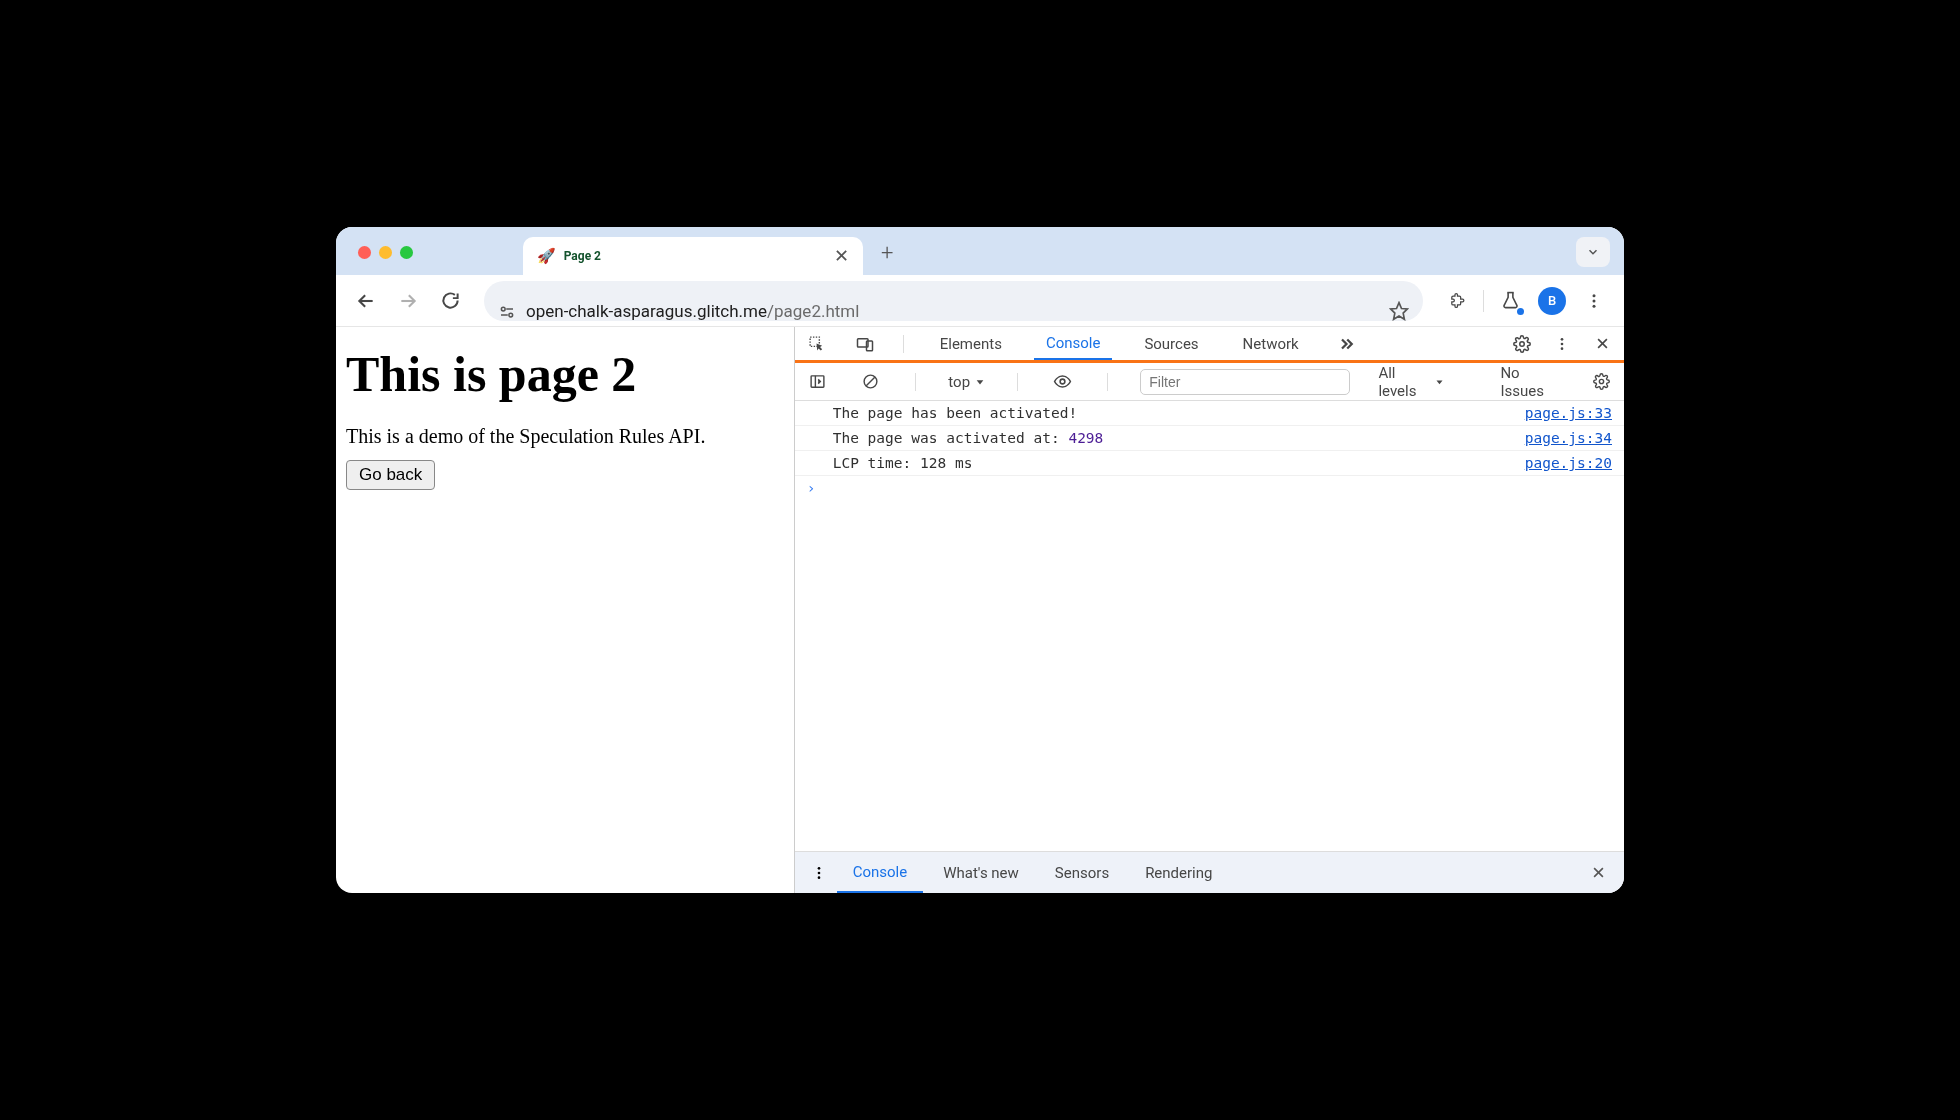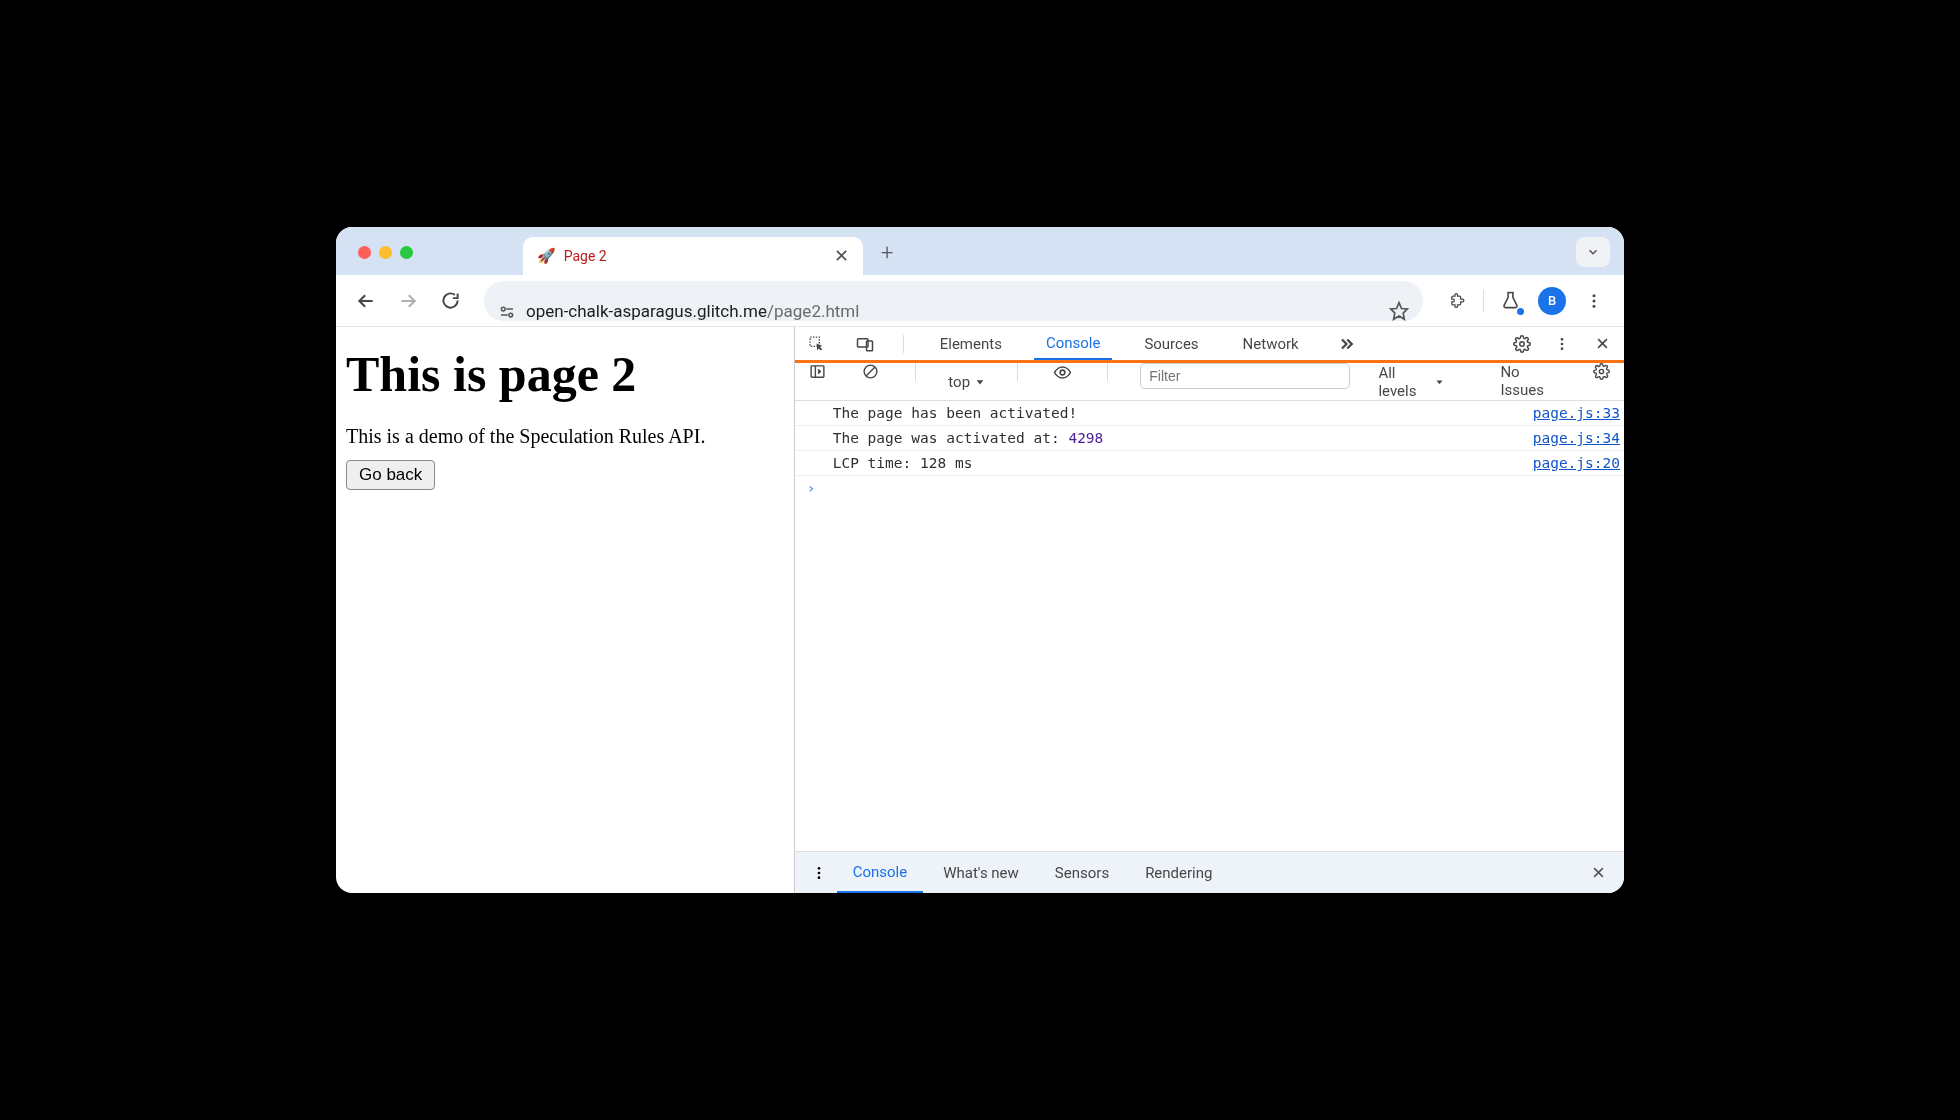--- a/index.html
+++ b/index.html
@@ -48,21 +48,21 @@
     height: 38px;
     border-radius: 10px 10px 0 0;
     display: flex;
     align-items: center;
     padding: 0 14px;
     gap: 8px;
     min-width: 340px;
     position: relative;
   }
   .tab-icon { font-size: 15px; }
-  .tab-title { font-size: 14px; color: #b91c1c; flex: 1; }
+  .tab-title { font-size: 12px; color: #14532d; flex: 1; font-weight: bold; }
   .tab-close { font-size: 18px; color: #555; cursor: pointer; line-height:1;}
   .new-tab {
     margin-left: 18px;
     font-size: 22px;
     color: #555;
     padding-bottom: 10px;
     cursor: pointer;
     font-weight: 300;
   }
   .search-tabs-btn {
@@ -184,21 +184,21 @@
   .dt-tab.active {
     color:#1a73e8;
     border-bottom: 2.5px solid #1a73e8;
   }
   .dt-tabs-right {
     margin-left:auto;display:flex;align-items:center;gap:12px;
   }
   
   .console-toolbar {
     height:38px;
-    display:flex;
+    display:flex;align-items:center;
     padding:0 10px;gap:28px;
     border-bottom:1px solid #ddd;
     color:#474747;
   }
   .ctx-select {
     display:flex;align-items:center;gap:5px;
     font-size:15px;cursor:pointer;
   }
   .filter-input {
     border:1px solid #ccc;border-radius:5px;
@@ -209,21 +209,21 @@
   .no-issues { font-size:15px; }
   
   .console-output {
     flex:1;
     font-family: Menlo, Monaco, monospace;
     font-size:14.5px;
     overflow:auto;
   }
   .log-row {
     display:flex;justify-content:space-between;
-    padding:4px 4px 4px 38px;
+    padding:4px 12px 4px 38px;
     border-bottom:1px solid #f0f0f0;
     color:#303030;
     white-space:pre;
   }
   .log-link { color:#1155cc; text-decoration:underline; cursor:pointer;}
   .log-num { color:#4c1d95; }
   .prompt-row { padding:4px 12px; color:#367cf1; font-family:Menlo,monospace;}
   
   .drawer {
     height:42px;

